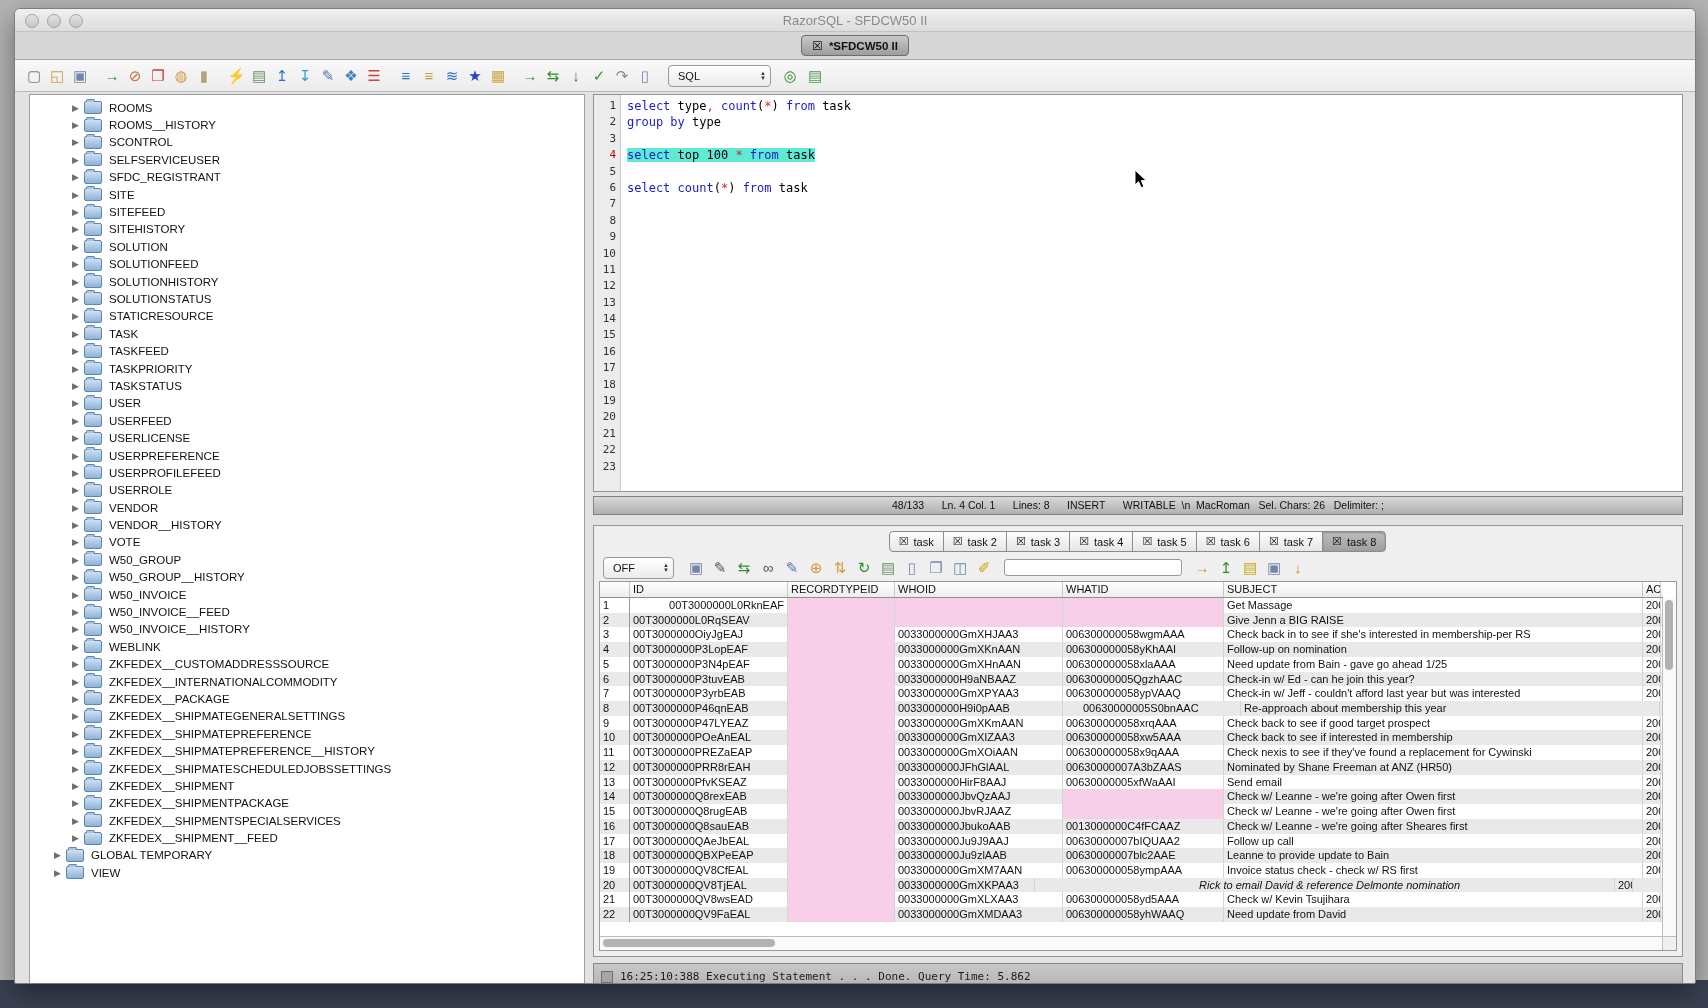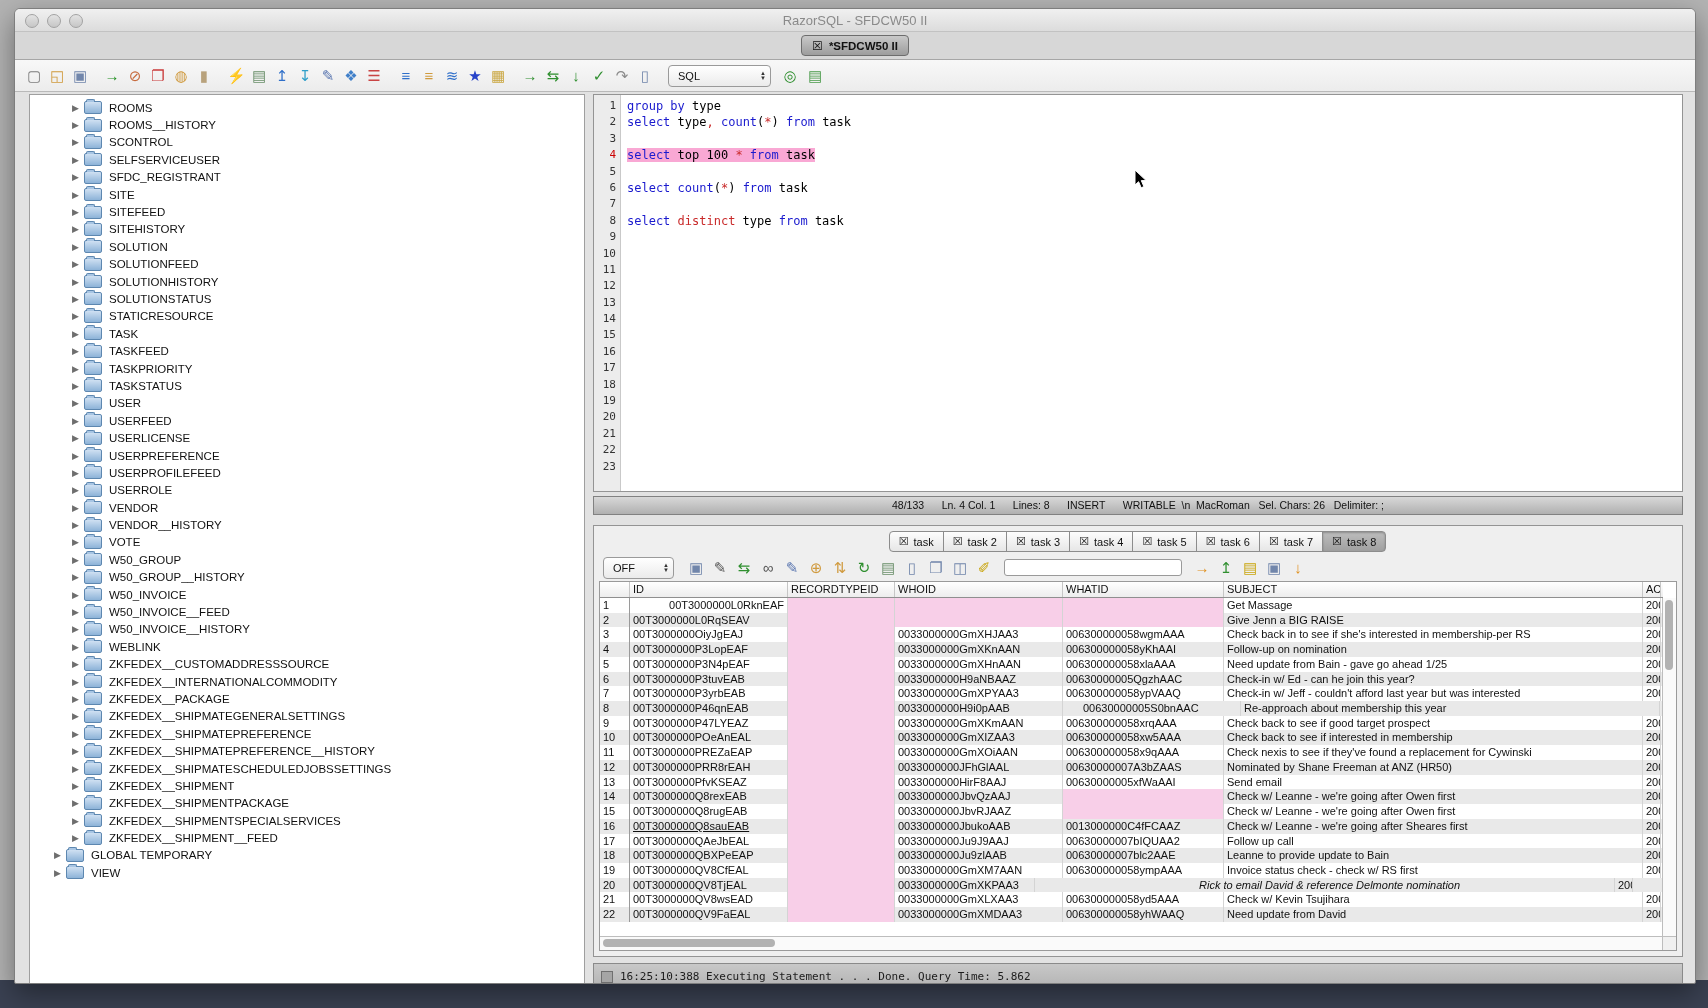--- a/index.html
+++ b/index.html
@@ -43,21 +43,21 @@
   .right-col{flex:1;display:flex;flex-direction:column;min-width:0;}
   .editor{height:396px;border:1px solid #949494;background:#fff;display:flex;overflow:hidden;}
   .gutter{width:27px;background:#ececec;border-right:1px solid #c9c9c9;
     font-family:"DejaVu Sans Mono",monospace;font-size:11px;color:#333;text-align:right;
     padding:3px 4px 0 0;box-sizing:border-box;}
   .gutter .ln{height:16.4px;line-height:16.4px;}
   .gutter .lnred{color:#cc0000;}
   .codearea{flex:1;font-family:"DejaVu Sans Mono",monospace;font-size:12px;padding:3px 0 0 6px;}
   .cl{height:16.4px;line-height:16.4px;white-space:pre;}
   .kw{color:#1a1ace;} .red{color:#c92a2a;} .pl{color:#000;}
-  .sel{background:#f9a8d4;}
+  .sel{background:#5eead4;}
   .editor-status{height:17px;margin-top:4px;background:linear-gradient(#d8d8d8,#b0b0b0);
     border:1px solid #818181;text-align:center;font-size:10.5px;line-height:16px;color:#111;white-space:pre;overflow:hidden;}
   
   .results{flex:1;margin-top:10px;border:1px solid #949494;background:#efefef;display:flex;flex-direction:column;min-height:0;}
   .rtabs{height:25px;display:flex;align-items:center;justify-content:center;padding-top:3px;}
   .rtab{height:17px;display:flex;align-items:center;gap:5px;padding:1px 9px;margin-left:-1px;
     background:linear-gradient(#fdfdfd,#e6e6e6);border:1px solid #8c8c8c;font-size:11px;color:#111;}
   .rtab:first-child{border-radius:4px 0 0 4px;}
   .rtab:last-child{border-radius:0 4px 4px 0;}
   .rtab.active{background:linear-gradient(#bdbdbd,#a0a0a0);box-shadow:inset 0 1px 2px rgba(0,0,0,.25);}
@@ -415,28 +415,27 @@
             <div class="ln">16</div>
             <div class="ln">17</div>
             <div class="ln">18</div>
             <div class="ln">19</div>
             <div class="ln">20</div>
             <div class="ln">21</div>
             <div class="ln">22</div>
             <div class="ln">23</div>
           </div>
         <div class="codearea" id="codearea">
+            <div class="cl"><span class="kw">select</span><span class="pl"> type</span><span class="red">,</span><span class="pl"> </span><span class="kw">count</span><span class="pl">(</span><span class="red">*</span><span class="pl">) </span><span class="kw">from</span><span class="pl"> task</span></div>
             <div class="cl"><span class="kw">group by</span><span class="pl"> type</span></div>
-            <div class="cl"><span class="kw">select</span><span class="pl"> type</span><span class="red">,</span><span class="pl"> </span><span class="kw">count</span><span class="pl">(</span><span class="red">*</span><span class="pl">) </span><span class="kw">from</span><span class="pl"> task</span></div>
             <div class="cl"></div>
             <div class="cl"><span class="sel"><span class="kw">select</span><span class="pl"> top 100 </span><span class="red">*</span><span class="pl"> </span><span class="kw">from</span><span class="pl"> task</span></span></div>
             <div class="cl"></div>
             <div class="cl"><span class="kw">select</span><span class="pl"> </span><span class="kw">count</span><span class="pl">(</span><span class="red">*</span><span class="pl">) </span><span class="kw">from</span><span class="pl"> task</span></div>
             <div class="cl"></div>
-            <div class="cl"><span class="kw">select</span><span class="pl"> </span><span class="red">distinct</span><span class="pl"> type </span><span class="kw">from</span><span class="pl"> task</span></div>
             <div class="cl"></div>
             <div class="cl"></div>
             <div class="cl"></div>
             <div class="cl"></div>
             <div class="cl"></div>
             <div class="cl"></div>
             <div class="cl"></div>
             <div class="cl"></div>
             <div class="cl"></div>
             <div class="cl"></div>
@@ -660,21 +659,21 @@
                 <div class="gcell rownum" style="width: 30px;">15</div>
                 <div class="gcell" style="width: 158px;">00T3000000Q8rugEAB</div>
                 <div class="gcell pink" style="width: 107px;"></div>
                 <div class="gcell" style="width: 168px;">0033000000JbvRJAAZ</div>
                 <div class="gcell pink" style="width: 161px;"></div>
                 <div class="gcell" style="width: 419px;">Check w/ Leanne - we're going after Owen first</div>
                 <div class="gcell" style="width: 18px;">200</div>
               </div>
               <div class="grow even">
                 <div class="gcell rownum" style="width: 30px;">16</div>
-                <div class="gcell" style="width: 158px; text-decoration: underline;">00T3000000Q8sauEAB</div>
+                <div class="gcell" style="width: 158px;">00T3000000Q8sauEAB</div>
                 <div class="gcell pink" style="width: 107px;"></div>
                 <div class="gcell" style="width: 168px;">0033000000JbukoAAB</div>
                 <div class="gcell" style="width: 161px;">0013000000C4fFCAAZ</div>
                 <div class="gcell" style="width: 419px;">Check w/ Leanne - we're going after Sheares first</div>
                 <div class="gcell" style="width: 18px;">200</div>
               </div>
               <div class="grow">
                 <div class="gcell rownum" style="width: 30px;">17</div>
                 <div class="gcell" style="width: 158px;">00T3000000QAeJbEAL</div>
                 <div class="gcell pink" style="width: 107px;"></div>

